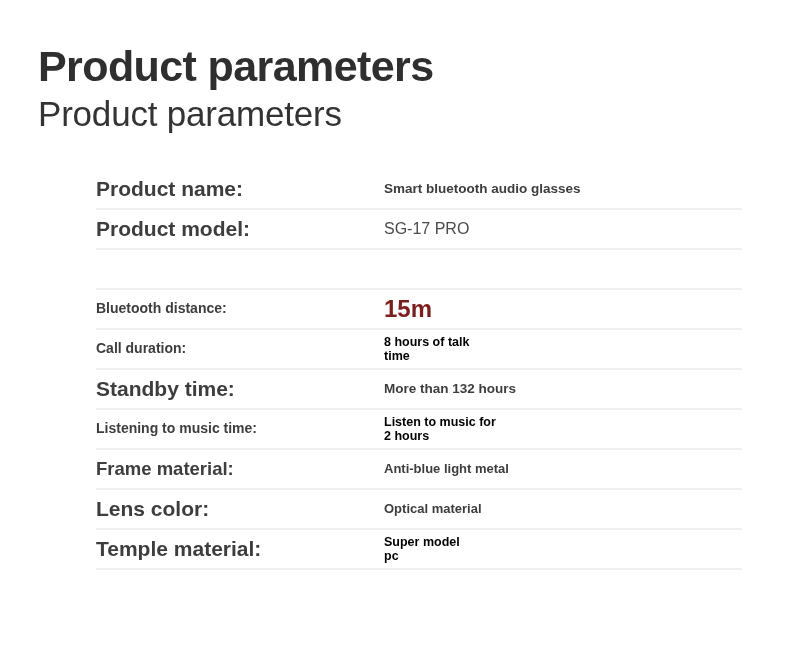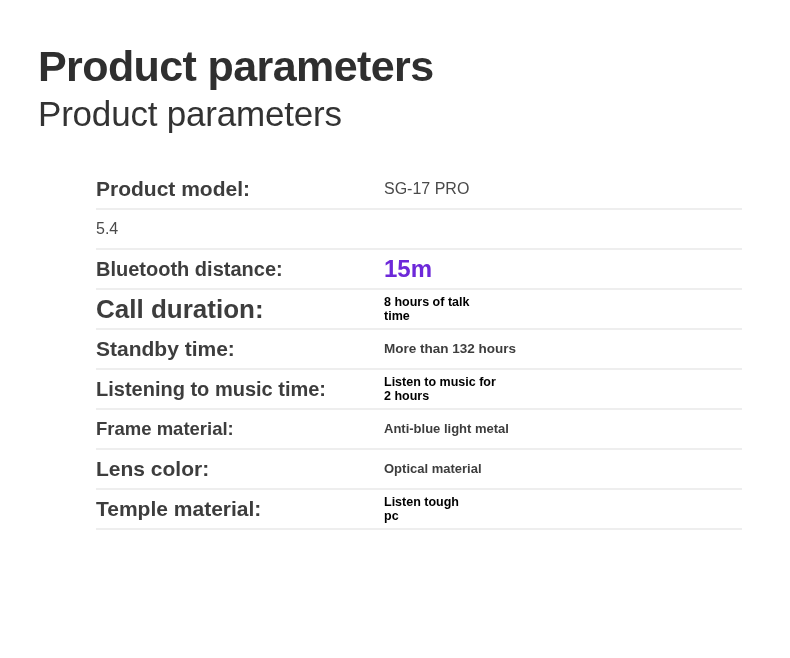--- a/index.html
+++ b/index.html
@@ -73,51 +73,54 @@
   }
   .spec-value {
     flex: 1 1 auto;
     color: #3d3d3d;
     line-height: 1.15;
     white-space: pre-line;
   }
 
   
   .lbl-xl { font-size: 21px; }
-  .lbl-lg { font-size: 26px; }
+  .lbl-lg { font-size: 14px; }
   .lbl-md { font-size: 18.5px; }
-  .lbl-sm { font-size: 20px; }
+  .lbl-sm { font-size: 14px; }
 
   
-  .val-xl   { font-size: 24px; font-weight: 700; color: #6d28d9; }
+  .val-xl   { font-size: 24px; font-weight: 700; color: #7f1d1d; }
   .val-lg   { font-size: 16px; font-weight: 400; color: #4a4a4a; }
   .val-md   { font-size: 13.5px; font-weight: 700; color: #3d3d3d; }
   .val-sm   { font-size: 12.5px; font-weight: 700; color: #000000; }
   .val-reg  { font-size: 13px;  font-weight: 600; color: #3d3d3d; }
 </style>
 </head>
 <body>
 
 <div class="page">
 
   <div class="heading-block">
     <h1 class="title-main">Product parameters</h1>
     <div class="title-sub">Product parameters</div>
   </div>
 
   <div class="spec-table">
 
+    <div class="spec-row">
+      <div class="spec-label lbl-xl">Product name:</div>
+      <div class="spec-value val-md">Smart bluetooth audio glasses</div>
+    </div>
 
     <div class="spec-row">
       <div class="spec-label lbl-xl">Product model:</div>
       <div class="spec-value val-lg">SG-17 PRO</div>
     </div>
 
     <div class="spec-row">
-      <div class="spec-value val-lg">5.4</div>
     </div>
 
     <div class="spec-row">
       <div class="spec-label lbl-sm">Bluetooth distance:</div>
       <div class="spec-value val-xl">15m</div>
     </div>
 
     <div class="spec-row">
       <div class="spec-label lbl-lg">Call duration:</div>
       <div class="spec-value val-sm">8 hours of talk
@@ -140,18 +143,18 @@
       <div class="spec-value val-reg">Anti-blue light metal</div>
     </div>
 
     <div class="spec-row">
       <div class="spec-label lbl-xl">Lens color:</div>
       <div class="spec-value val-reg">Optical material</div>
     </div>
 
     <div class="spec-row">
       <div class="spec-label lbl-xl">Temple material:</div>
-      <div class="spec-value val-sm">Listen tough
+      <div class="spec-value val-sm">Super model
 pc</div>
     </div>
 
   </div>
 </div>
 
 </body></html>

